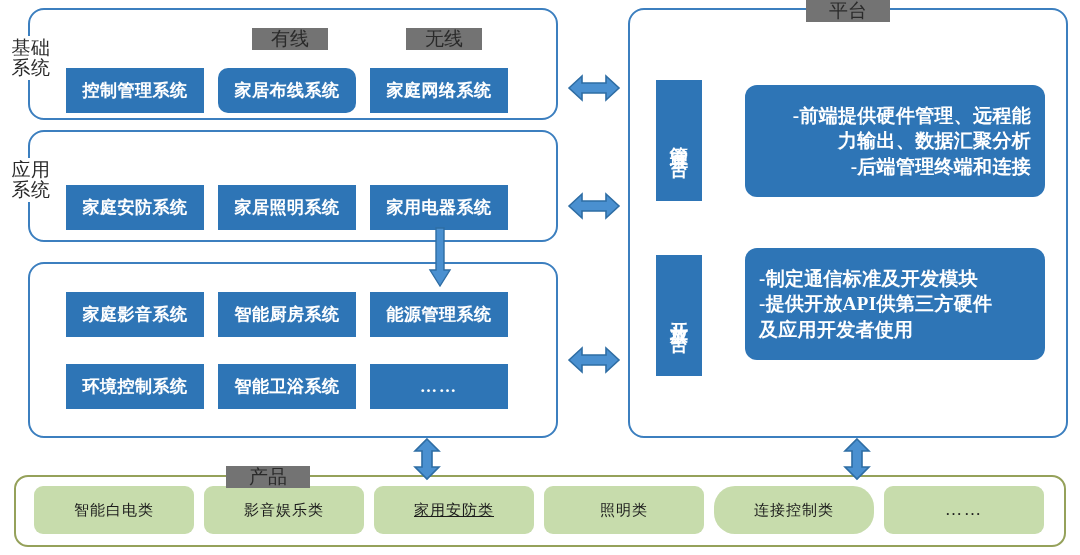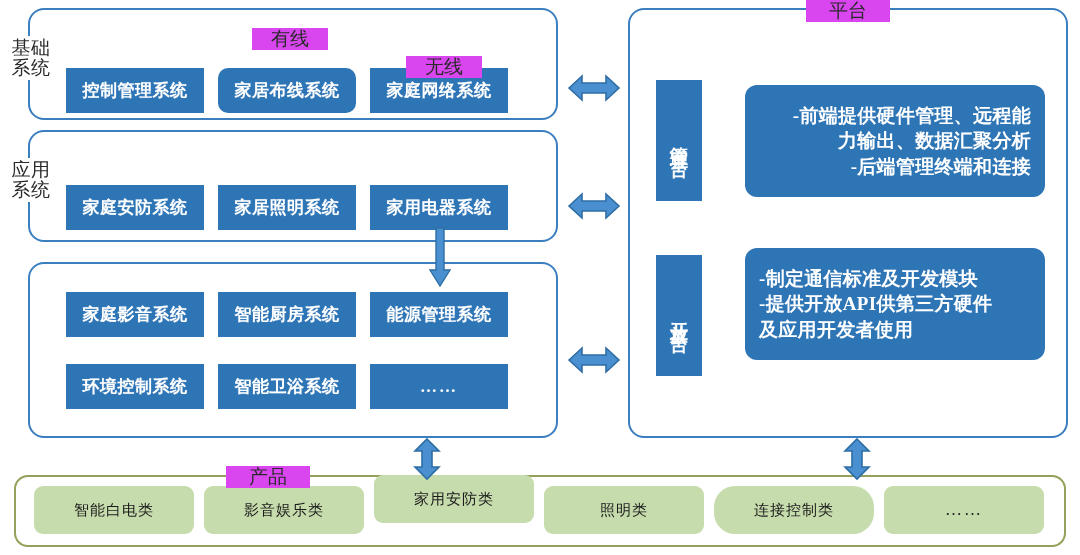--- a/index.html
+++ b/index.html
@@ -33,21 +33,21 @@
     font-size:19px;
     line-height:1.05;
     text-align:center;
     z-index:6;
     letter-spacing:0.5px;
     padding:2px 1px;
   }
   
   .top-label{
     position:absolute;
-    background:#d946ef;
+    background:#737373;
     color:#2a2a2a;
     font-size:19px;
     z-index:6;
     text-align:center;
     padding:0 7px;
     line-height:22px;
   }
 
   
   .bbox{
@@ -123,21 +123,21 @@
 <body>
 
 <div class="stage">
 
   <div class="panel" style="left:28px;top:8px;width:530px;height:112px;"></div>
   <div class="side-label" style="left:2px;top:36px;width:56px;">
     <div>基础</div>
     <div>系统</div>
   </div>
   <div class="top-label" style="left:252px;top:28px;width:62px;">有线</div>
-  <div class="top-label" style="left:406px;top:28px;width:62px;margin-top:28px;">无线</div>
+  <div class="top-label" style="left:406px;top:28px;width:62px;">无线</div>
 
   <div class="bbox" style="left:66px;top:68px;width:138px;height:45px;">控制管理系统</div>
   <div class="bbox" style="left:218px;top:68px;width:138px;height:45px;border-radius:10px;">家居布线系统</div>
   <div class="bbox" style="left:370px;top:68px;width:138px;height:45px;">家庭网络系统</div>
 
   <div class="panel" style="left:28px;top:130px;width:530px;height:112px;"></div>
   <div class="side-label" style="left:2px;top:158px;width:56px;">
     <div>应用</div>
     <div>系统</div>
   </div>
@@ -171,21 +171,21 @@
     <div class="ln">-制定通信标准及开发模块</div>
     <div class="ln">-提供开放API供第三方硬件</div>
     <div class="ln">及应用开发者使用</div>
   </div>
 
   <div class="panel green" style="left:14px;top:475px;width:1052px;height:72px;"></div>
   <div class="top-label" style="left:226px;top:466px;width:70px;">产品</div>
 
   <div class="gbox" style="left:34px;top:486px;width:160px;height:48px;">智能白电类</div>
   <div class="gbox" style="left:204px;top:486px;width:160px;height:48px;">影音娱乐类</div>
-  <div class="gbox" style="left:374px;top:475px;width:160px;height:48px;">家用安防类</div>
+  <div class="gbox" style="left:374px;top:486px;width:160px;height:48px;text-decoration:underline;">家用安防类</div>
   <div class="gbox" style="left:544px;top:486px;width:160px;height:48px;">照明类</div>
   <div class="gbox" style="left:714px;top:486px;width:160px;height:48px;border-radius:21px;">连接控制类</div>
   <div class="gbox dots" style="left:884px;top:486px;width:160px;height:48px;">……</div>
 
   <div class="arrow" style="left:568px;top:70px;width:52px;height:36px;">
     <svg width="52" height="36" viewBox="0 0 52 36">
       <polygon points="1,18 14,6 14,13 38,13 38,6 51,18 38,30 38,23 14,23 14,30" fill="#4A90D0" stroke="#2E6DA4" stroke-width="1.6" stroke-linejoin="miter"></polygon>
     </svg>
   </div>
 

